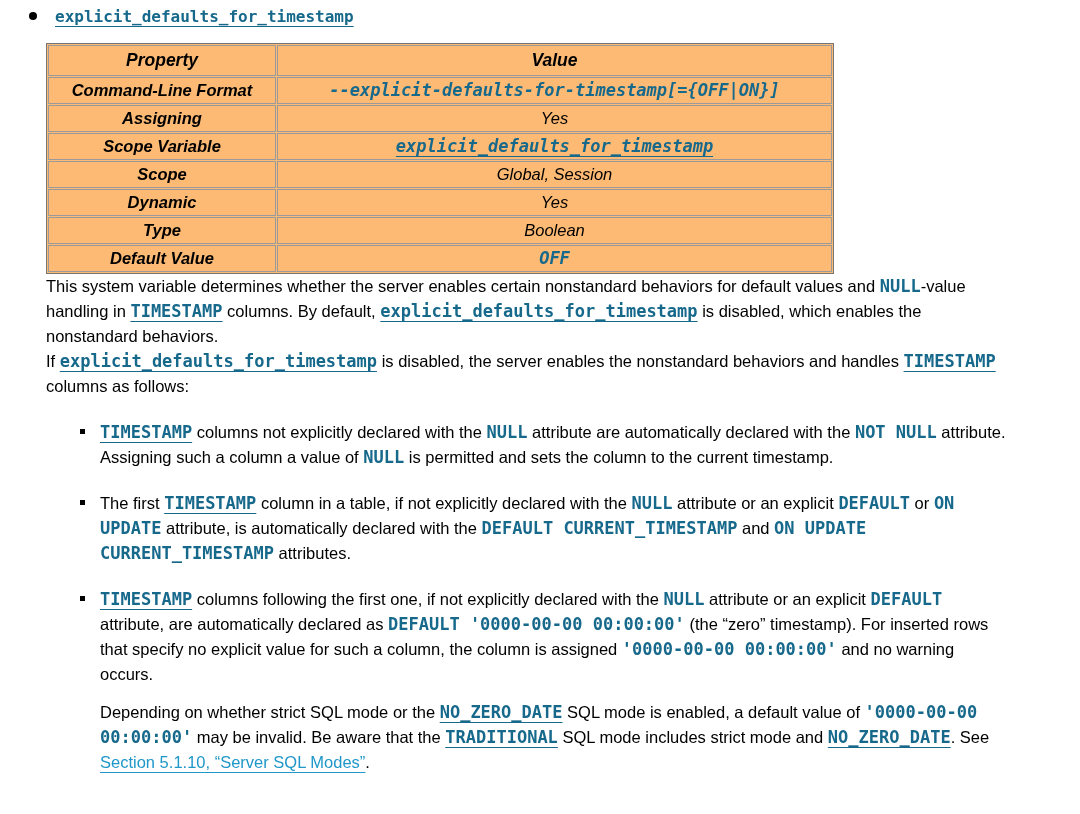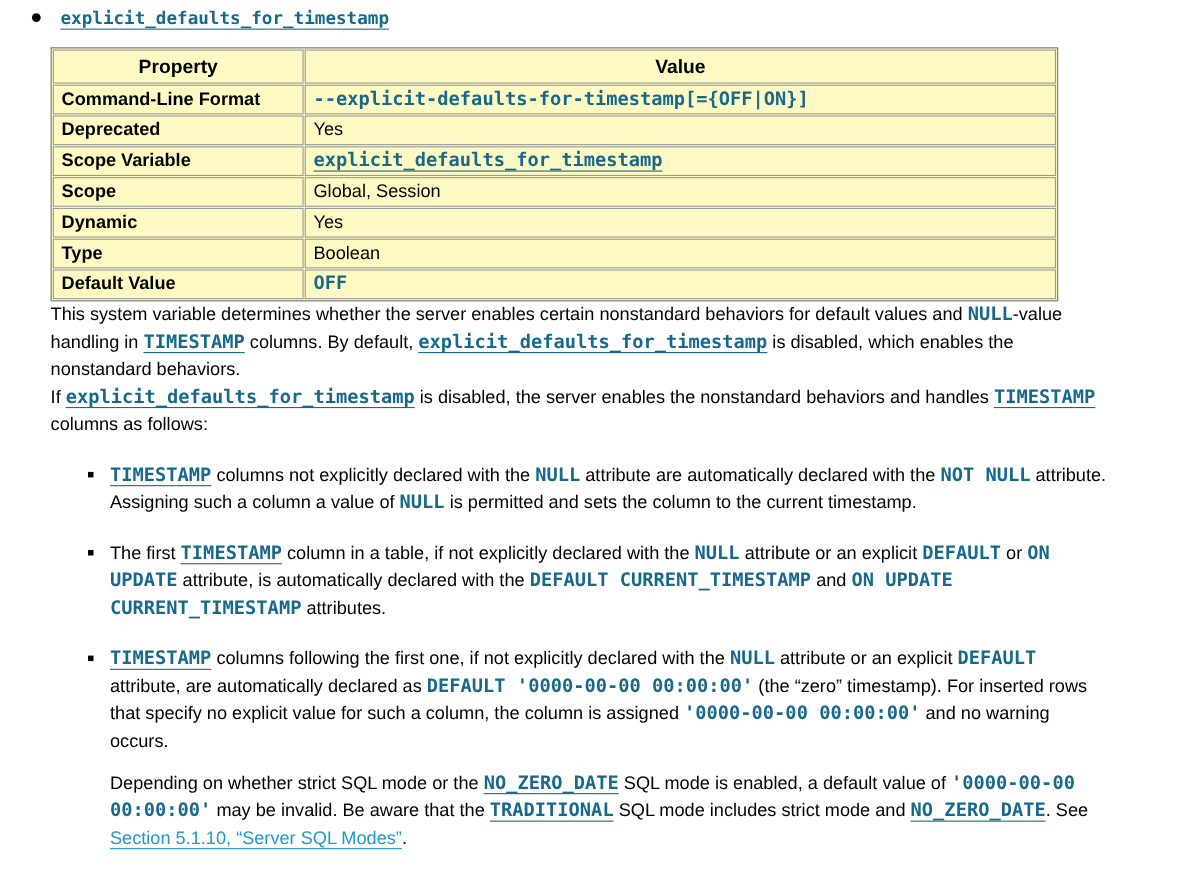--- a/index.html
+++ b/index.html
@@ -41,28 +41,29 @@
     cursor: pointer;
   }
   .seg-link { color: var(--link); margin-top: 40px; }
 
   .title-link { margin-left: 9px; font-size: 16px; line-height: 22px; }
 
   table.props {
     border-collapse: separate; border-spacing: 1px;
     border: 1px solid var(--tborder-outer);
     margin: 15px 0 0 0;
-    width: 916px;
-    background: #fef9c3;
+    width: 788px;
+    background: #fdba74;
+    font-style: italic;
   }
   table.props th, table.props td { border: 1px solid var(--tborder-inner); }
   table.props th {
     font-size: 17.5px; font-weight: bold; text-align: center; padding: 4px 6px;
   }
-  table.props td { padding: 2px 7px 3px 7px; line-height: 20px; }
+  table.props td { padding: 2px 7px 3px 7px; line-height: 20px; text-align: center; }
   td.prop-cell { font-weight: bold; width: 228px; }
 
   p { margin: 0; line-height: 25px; }
   .para { }
 
   ul.behaviors { margin-top: 21px; }
   li.behavior { position: relative; padding-left: 54px; margin-top: 21px; }
   li.behavior:first-child { margin-top: 0; }
   .square-marker {
     position: absolute; left: 34px; top: 9px;
@@ -87,21 +88,21 @@
             <th>Property</th>
             <th>Value</th>
           </tr>
         </thead>
         <tbody>
             <tr>
               <td class="prop-cell">Command-Line Format</td>
               <td class="value-cell"><span class="seg-code">--explicit-defaults-for-timestamp[={OFF|ON}]</span></td>
             </tr>
             <tr>
-              <td class="prop-cell">Deprecated</td>
+              <td class="prop-cell">Assigning</td>
               <td class="value-cell"><span class="seg-plain">Yes</span></td>
             </tr>
             <tr>
               <td class="prop-cell">Scope Variable</td>
               <td class="value-cell"><a class="seg-codelink">explicit_defaults_for_timestamp</a></td>
             </tr>
             <tr>
               <td class="prop-cell">Scope</td>
               <td class="value-cell"><span class="seg-plain">Global, Session</span></td>
             </tr>

